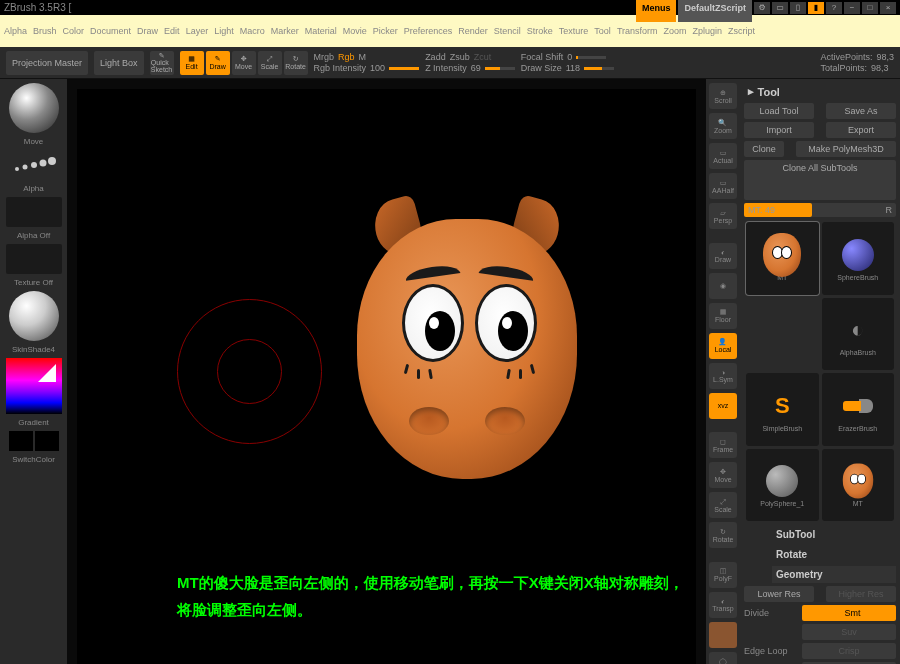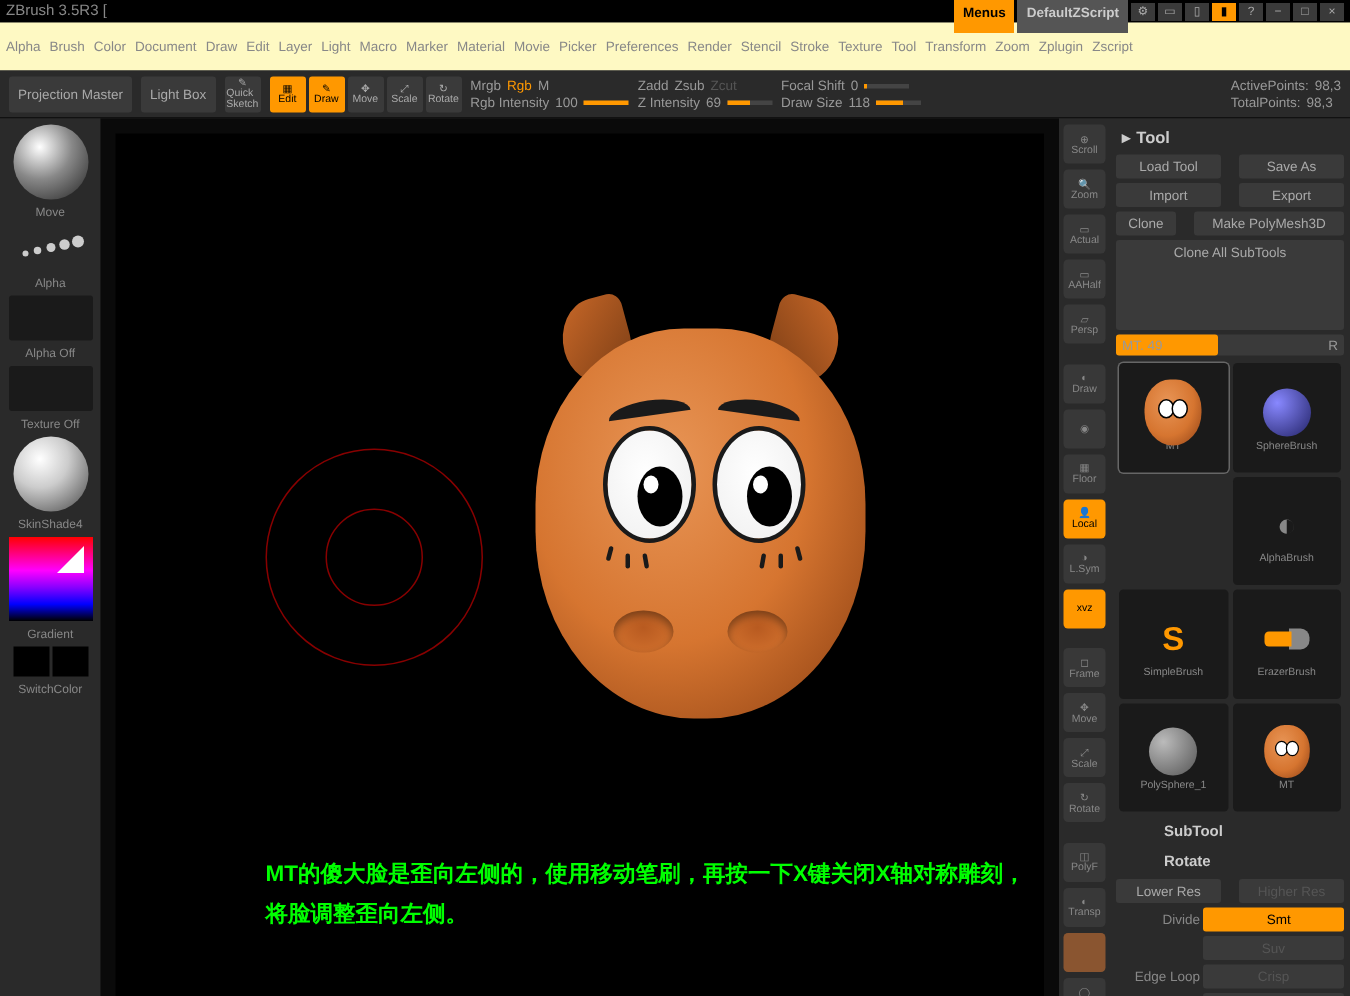--- a/index.html
+++ b/index.html
@@ -68,21 +68,21 @@
 .rp-slider { display: flex; align-items: center; background: #3a3a3a; padding: 2px 4px; font-size: 9px; border-radius: 2px; position: relative; }
 .rp-slider-fill { position: absolute; left: 0; top: 0; bottom: 0; background: #ff9800; border-radius: 2px; }
 .rp-slider-text { position: relative; z-index: 1; flex: 1; }
 .rp-slider-val { position: relative; z-index: 1; }
 .thumb-grid { display: grid; grid-template-columns: 1fr 1fr; gap: 3px; padding: 2px; }
 .thumb { aspect-ratio: 1; background: #1a1a1a; border-radius: 3px; display: flex; flex-direction: column; align-items: center; justify-content: center; font-size: 7px; color: #888; cursor: pointer; position: relative; padding: 2px; }
 .thumb.sel { box-shadow: 0 0 0 1px #666; }
 .thumb-ico { width: 38px; height: 38px; display: flex; align-items: center; justify-content: center; }
 .rp-section { font-size: 10px; color: #ccc; font-weight: bold; padding: 3px 4px; cursor: pointer; margin-left: 28px; }
 .rp-subrow { display: flex; gap: 2px; align-items: center; font-size: 9px; }
-.rp-sublabel { width: 56px; color: #888; text-align: right; }
+.rp-sublabel { width: 56px; color: #888; }
 .mini-head { width: 40px; height: 44px; background: radial-gradient(ellipse at 40% 35%, #e89556, #d67530 55%, #8a3e15); border-radius: 45% 45% 50% 50%; position: relative; }
 .mini-head::before, .mini-head::after { content: ''; position: absolute; width: 9px; height: 11px; background: #fff; border: 1px solid #000; border-radius: 50%; top: 13px; }
 .mini-head::before { left: 9px; }
 .mini-head::after { right: 9px; }
 .sphere-ico { width: 32px; height: 32px; border-radius: 50%; background: radial-gradient(circle at 30% 30%, #88f, #226); }
 .brush-s { width: 30px; height: 14px; background: linear-gradient(to right, transparent 55%, #888 55%); border-radius: 0 6px 6px 0; position: relative; }
 .brush-s::before { content:''; position:absolute; left:0; top:2px; width:18px; height:10px; background:#ff9800; border-radius: 3px 0 0 3px; }
 .cursor-s { font-size: 22px; color: #ff9800; font-weight: bold; }
 </style>
 </head>
@@ -344,20 +344,21 @@
         </div>
       <div class="thumb">
           <div class="thumb-ico">
             <div class="mini-head" style="transform:scale(0.8)"></div>
           </div>
           <span>MT</span>
         </div>
     </div>
     <div class="rp-section">SubTool</div>
     <div class="rp-section">Rotate</div>
+    <div class="rp-section" style="background:#333">Geometry</div>
     <div class="rp-row">
       <div class="rp-btn">Lower Res</div>
       <div class="rp-btn dim">Higher Res</div>
     </div>
     <div class="rp-subrow">
       <div class="rp-sublabel">Divide</div>
       <div class="rp-btn hl" style="flex:1">Smt</div>
     </div>
     <div class="rp-subrow">
         <div class="rp-sublabel"></div>

